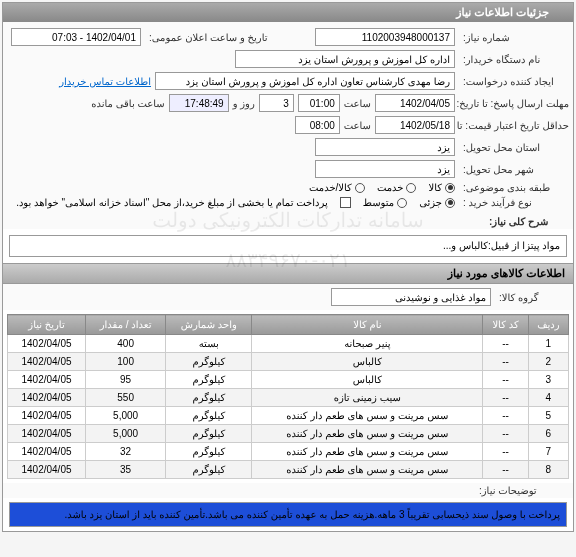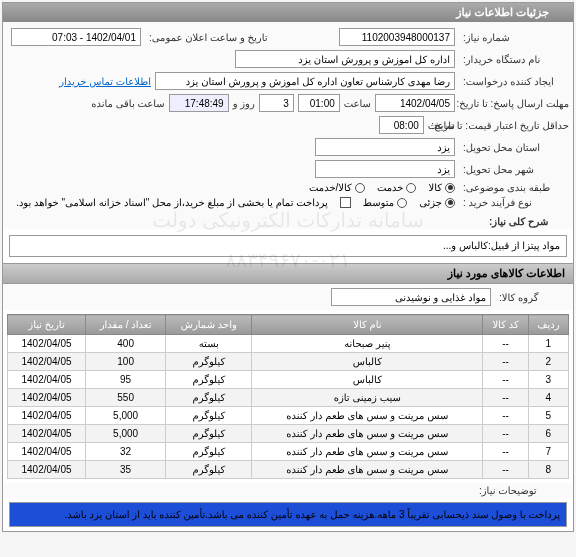--- a/index.html
+++ b/index.html
@@ -132,21 +132,21 @@
 <body>
 
 <div class="panel">
   <div class="panel-header">جزئیات اطلاعات نیاز</div>
 
   <div class="form-area">
 
     <div class="row">
       <div class="col-right">
         <span class="label label-r">شماره نیاز:</span>
-        <span class="value-box" style="width:116px">1102003948000137</span>
+        <span class="value-box" style="width:140px">1102003948000137</span>
       </div>
       <div class="col-left">
         <span class="label label-l">تاریخ و ساعت اعلان عمومی:</span>
         <span class="value-box" style="width:130px">1402/04/01 - 07:03</span>
       </div>
     </div>
 
     <div class="row">
       <span class="label label-r">نام دستگاه خریدار:</span>
       <span class="value-box" style="flex:0 0 220px">اداره کل اموزش و پرورش استان یزد</span>
@@ -164,20 +164,21 @@
       <span class="small-label">ساعت</span>
       <span class="value-box" style="width:42px">01:00</span>
       <span class="value-box" style="width:35px;text-align:center">3</span>
       <span class="small-label">روز و</span>
       <span class="value-box" style="width:60px;background:#eef">17:48:49</span>
       <span class="small-label">ساعت باقی مانده</span>
     </div>
 
     <div class="row">
       <span class="label label-r">حداقل تاریخ اعتبار قیمت: تا تاریخ:</span>
+      <span class="value-box" style="width:80px">1402/05/18</span>
       <span class="small-label">ساعت</span>
       <span class="value-box" style="width:45px">08:00</span>
     </div>
 
     <div class="row">
       <div class="col-right">
         <span class="label label-r">استان محل تحویل:</span>
         <span class="value-box" style="width:140px">یزد</span>
       </div>
     </div>

